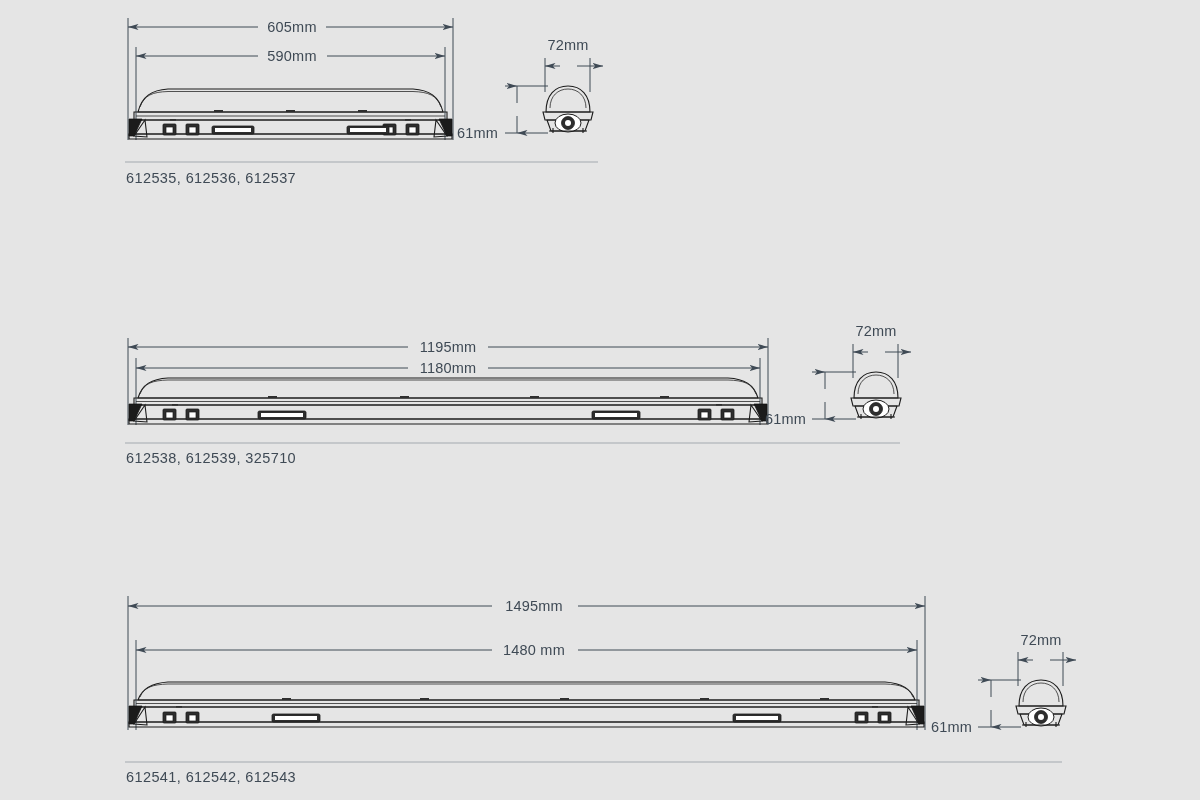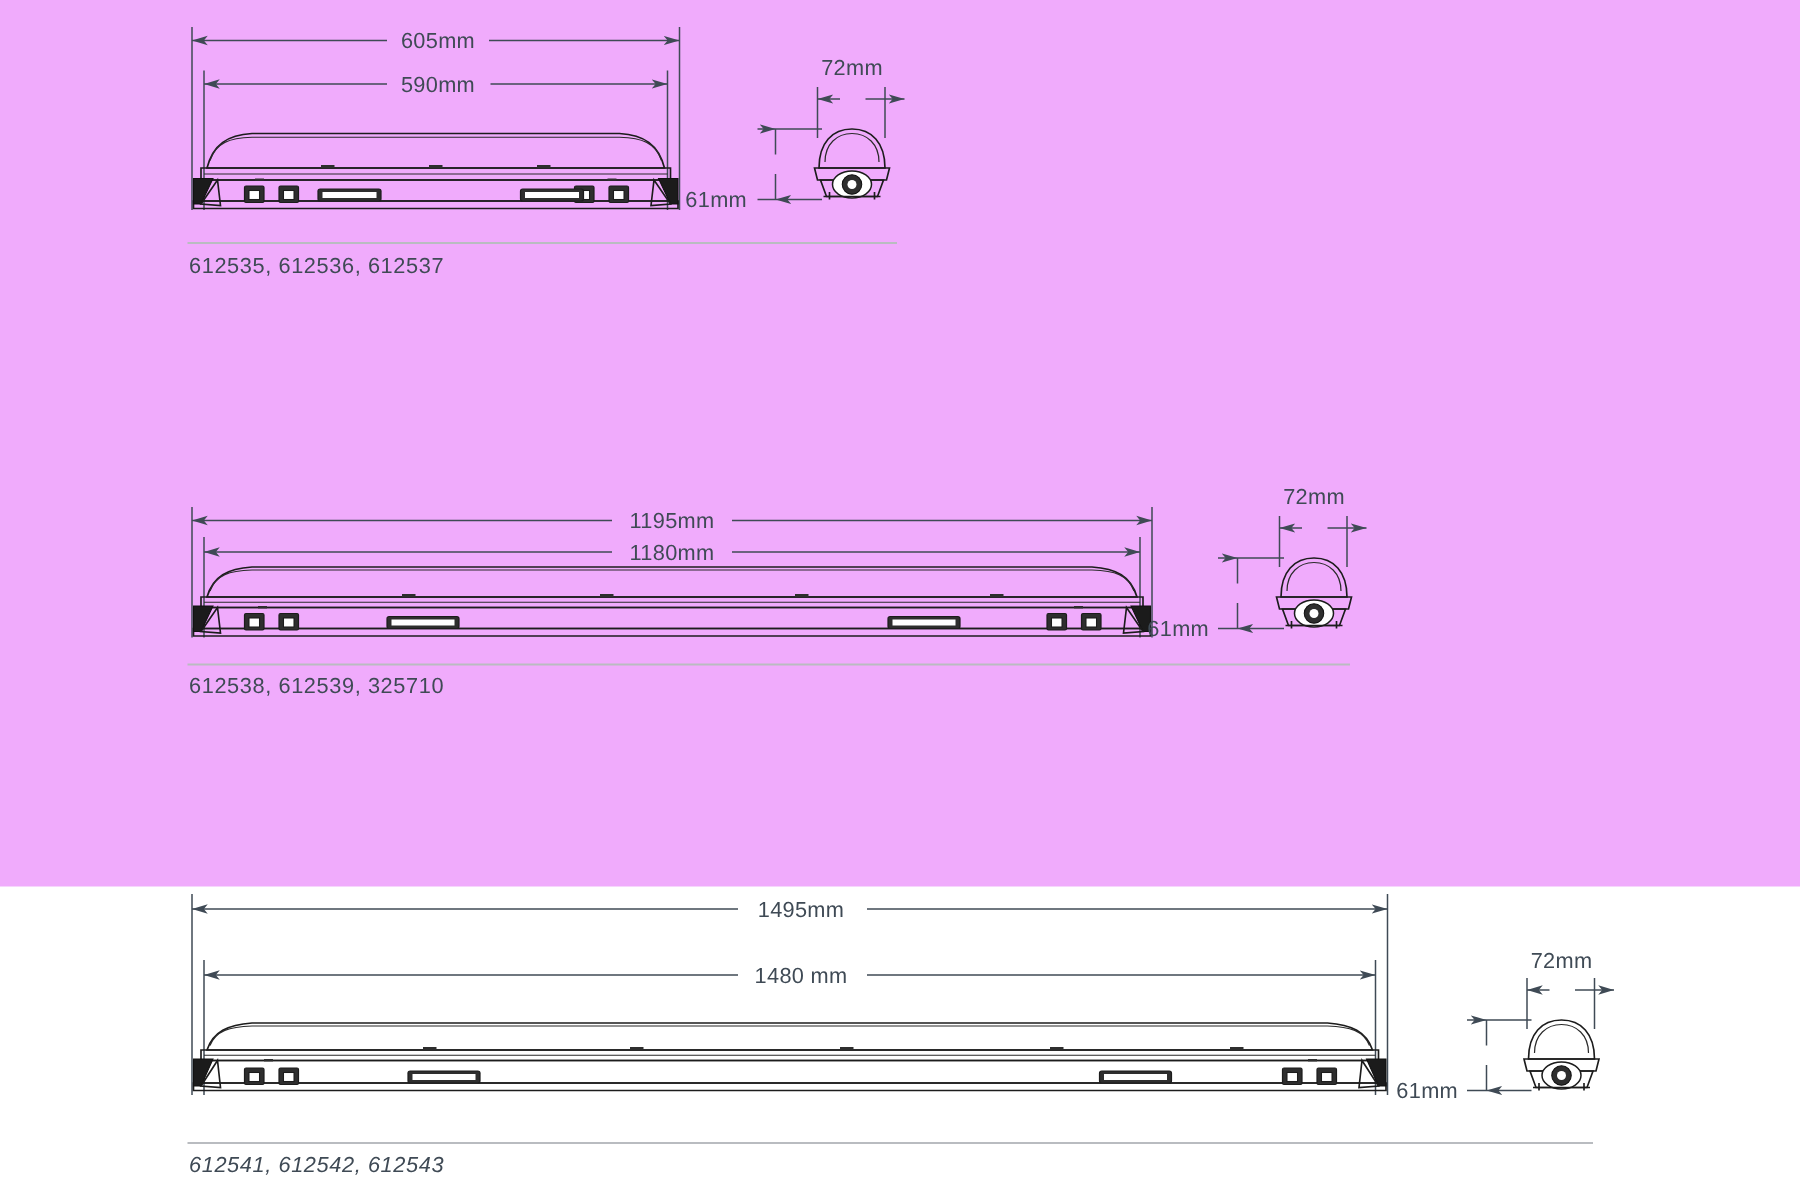--- a/index.html
+++ b/index.html
@@ -5,22 +5,22 @@
   * { box-sizing: border-box; }
   html, body {
     margin: 0; padding: 0;
     background: #ffffff;
     width: 1200px; height: 800px;
     overflow: hidden;
     font-family: "Liberation Sans", sans-serif;
   }
   #sheet {
     position: relative;
-    width: 1200px; height: 591px;
-    background: #f0abfc;
+    width: 1200px; height: 800px;
+    background: #e5e5e5;
   }
   .dwg-svg { position: absolute; left: 0; top: 0; }
   .partno {
     position: absolute;
     font-family: "Liberation Sans", sans-serif;
     font-size: 14.5px;
     letter-spacing: 0.4px;
     color: #3f4a55;
     white-space: nowrap;
   }
@@ -319,15 +319,15 @@
       </g>
 
       <line class="sep" x1="125" y1="762" x2="1062" y2="762"></line>
     </g>
   </svg>
 
   <div class="partno" style="left:126px; top:170px;">612535, 612536, 612537</div>
 
   <div class="partno" style="left:126px; top:450px;">612538, 612539, 325710</div>
 
-  <div class="partno" style="left:126px; top:769px;font-style:italic;">612541, 612542, 612543</div>
+  <div class="partno" style="left:126px; top:769px;">612541, 612542, 612543</div>
 
 </div>
 
 </body></html>

